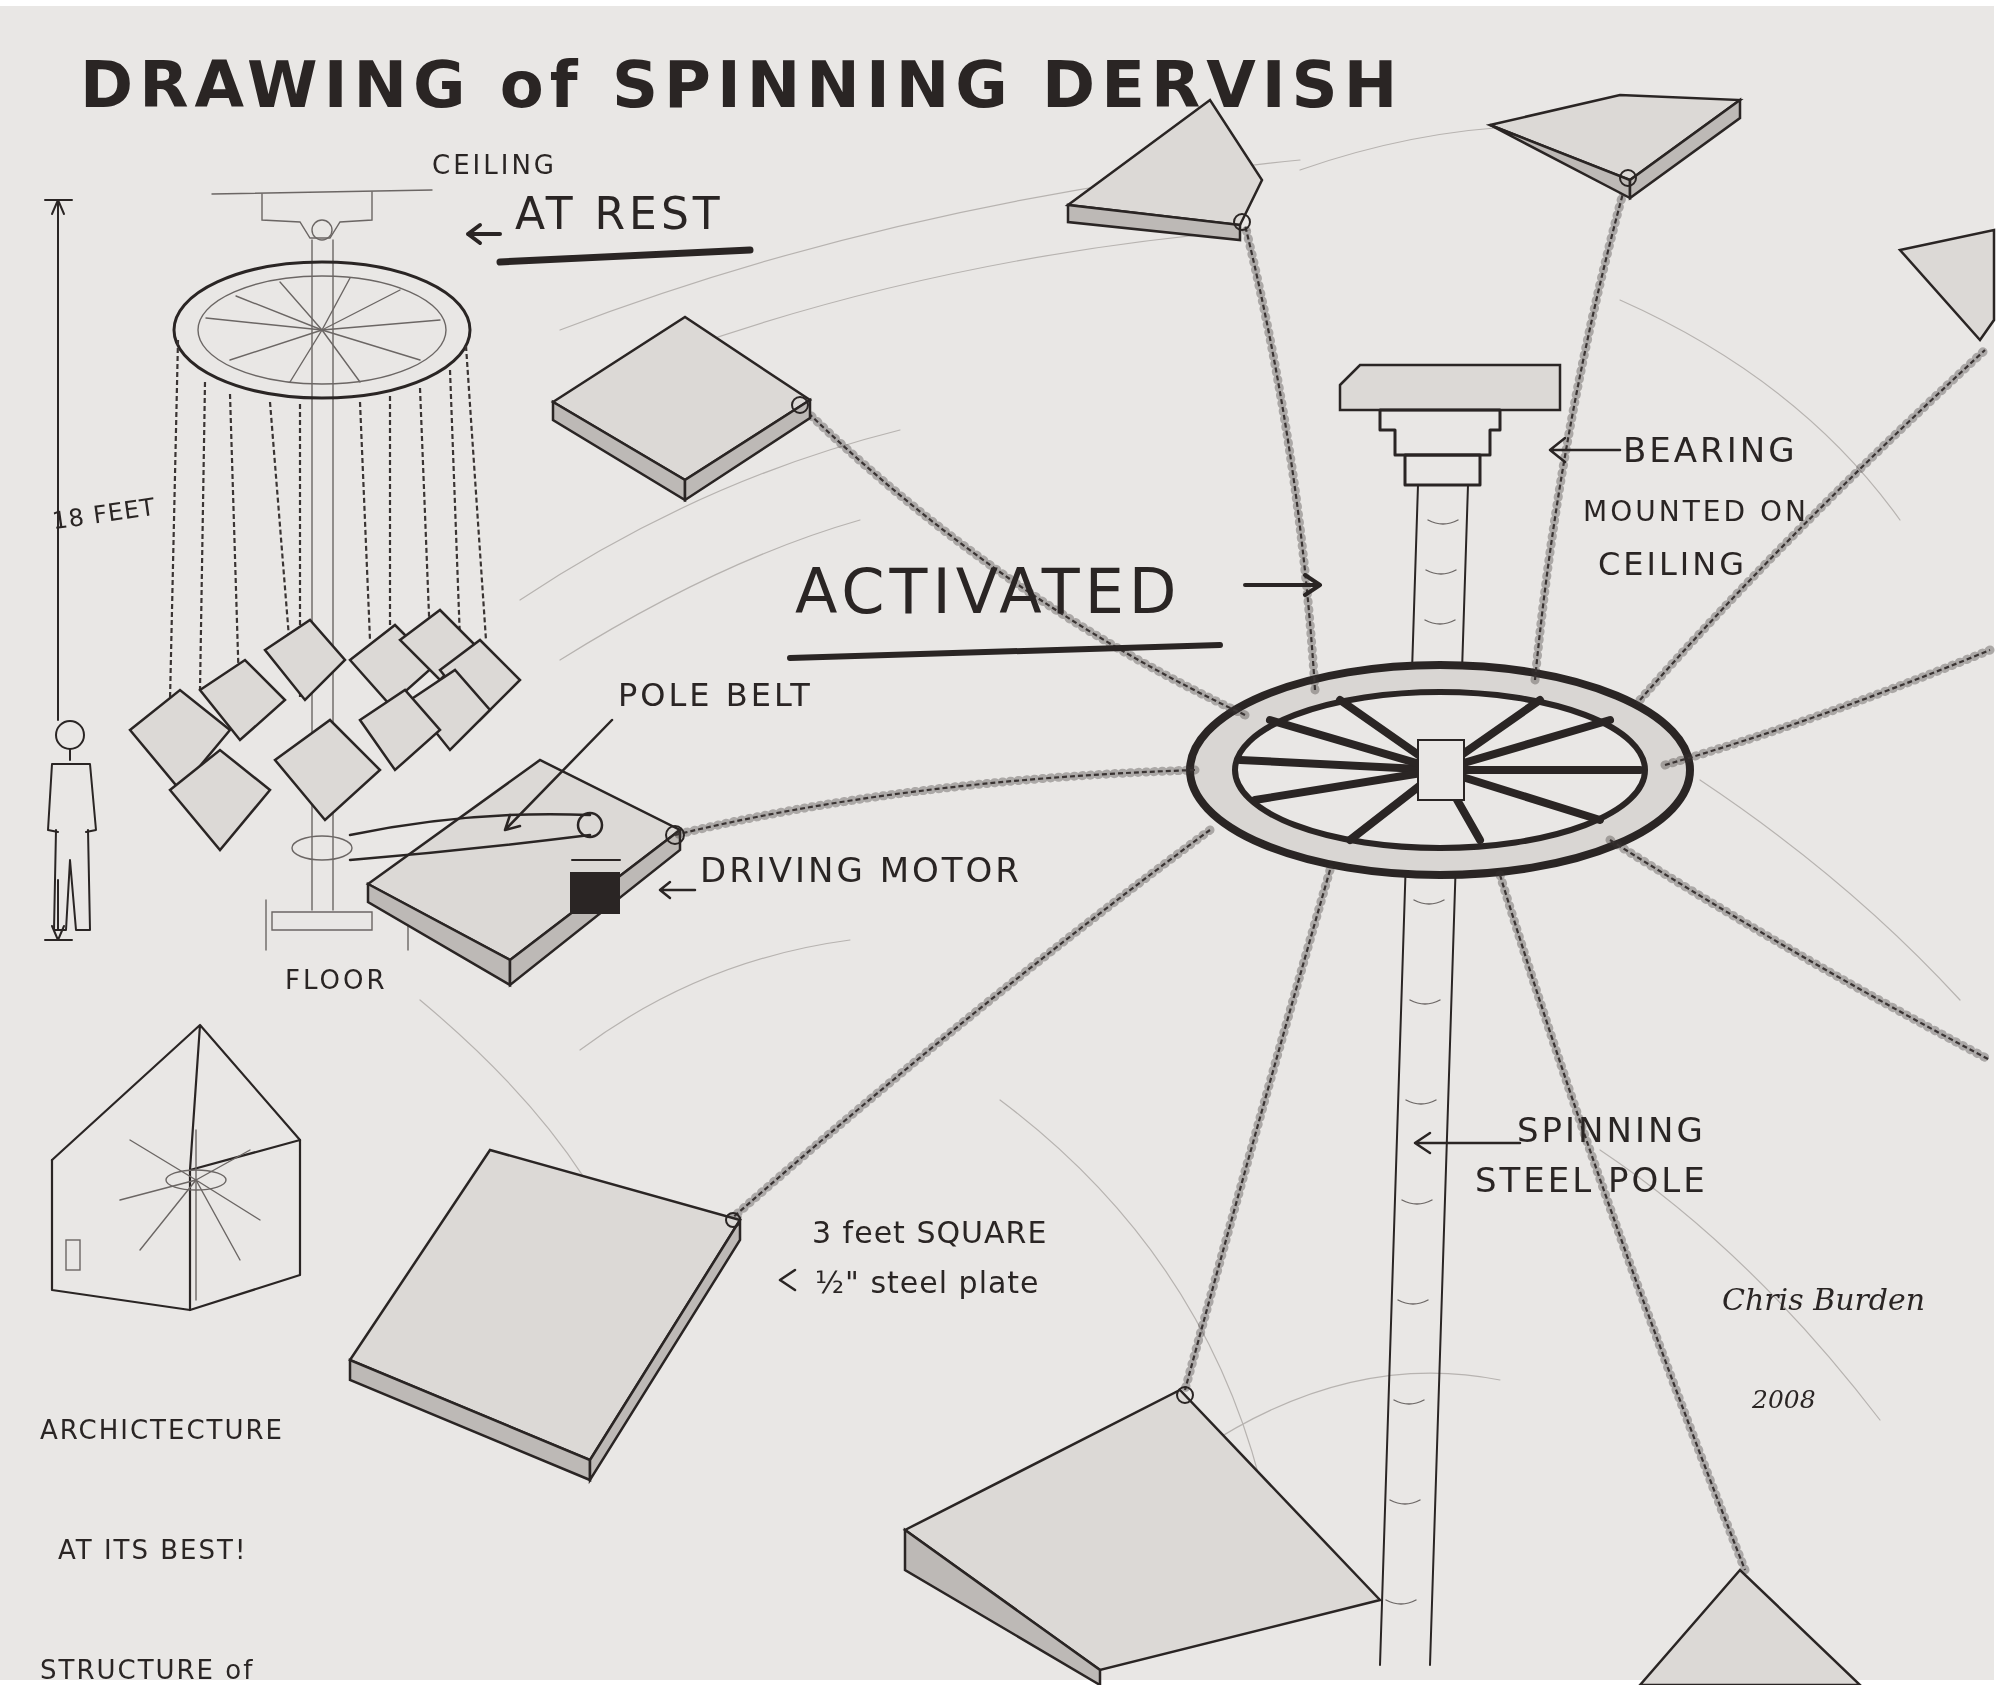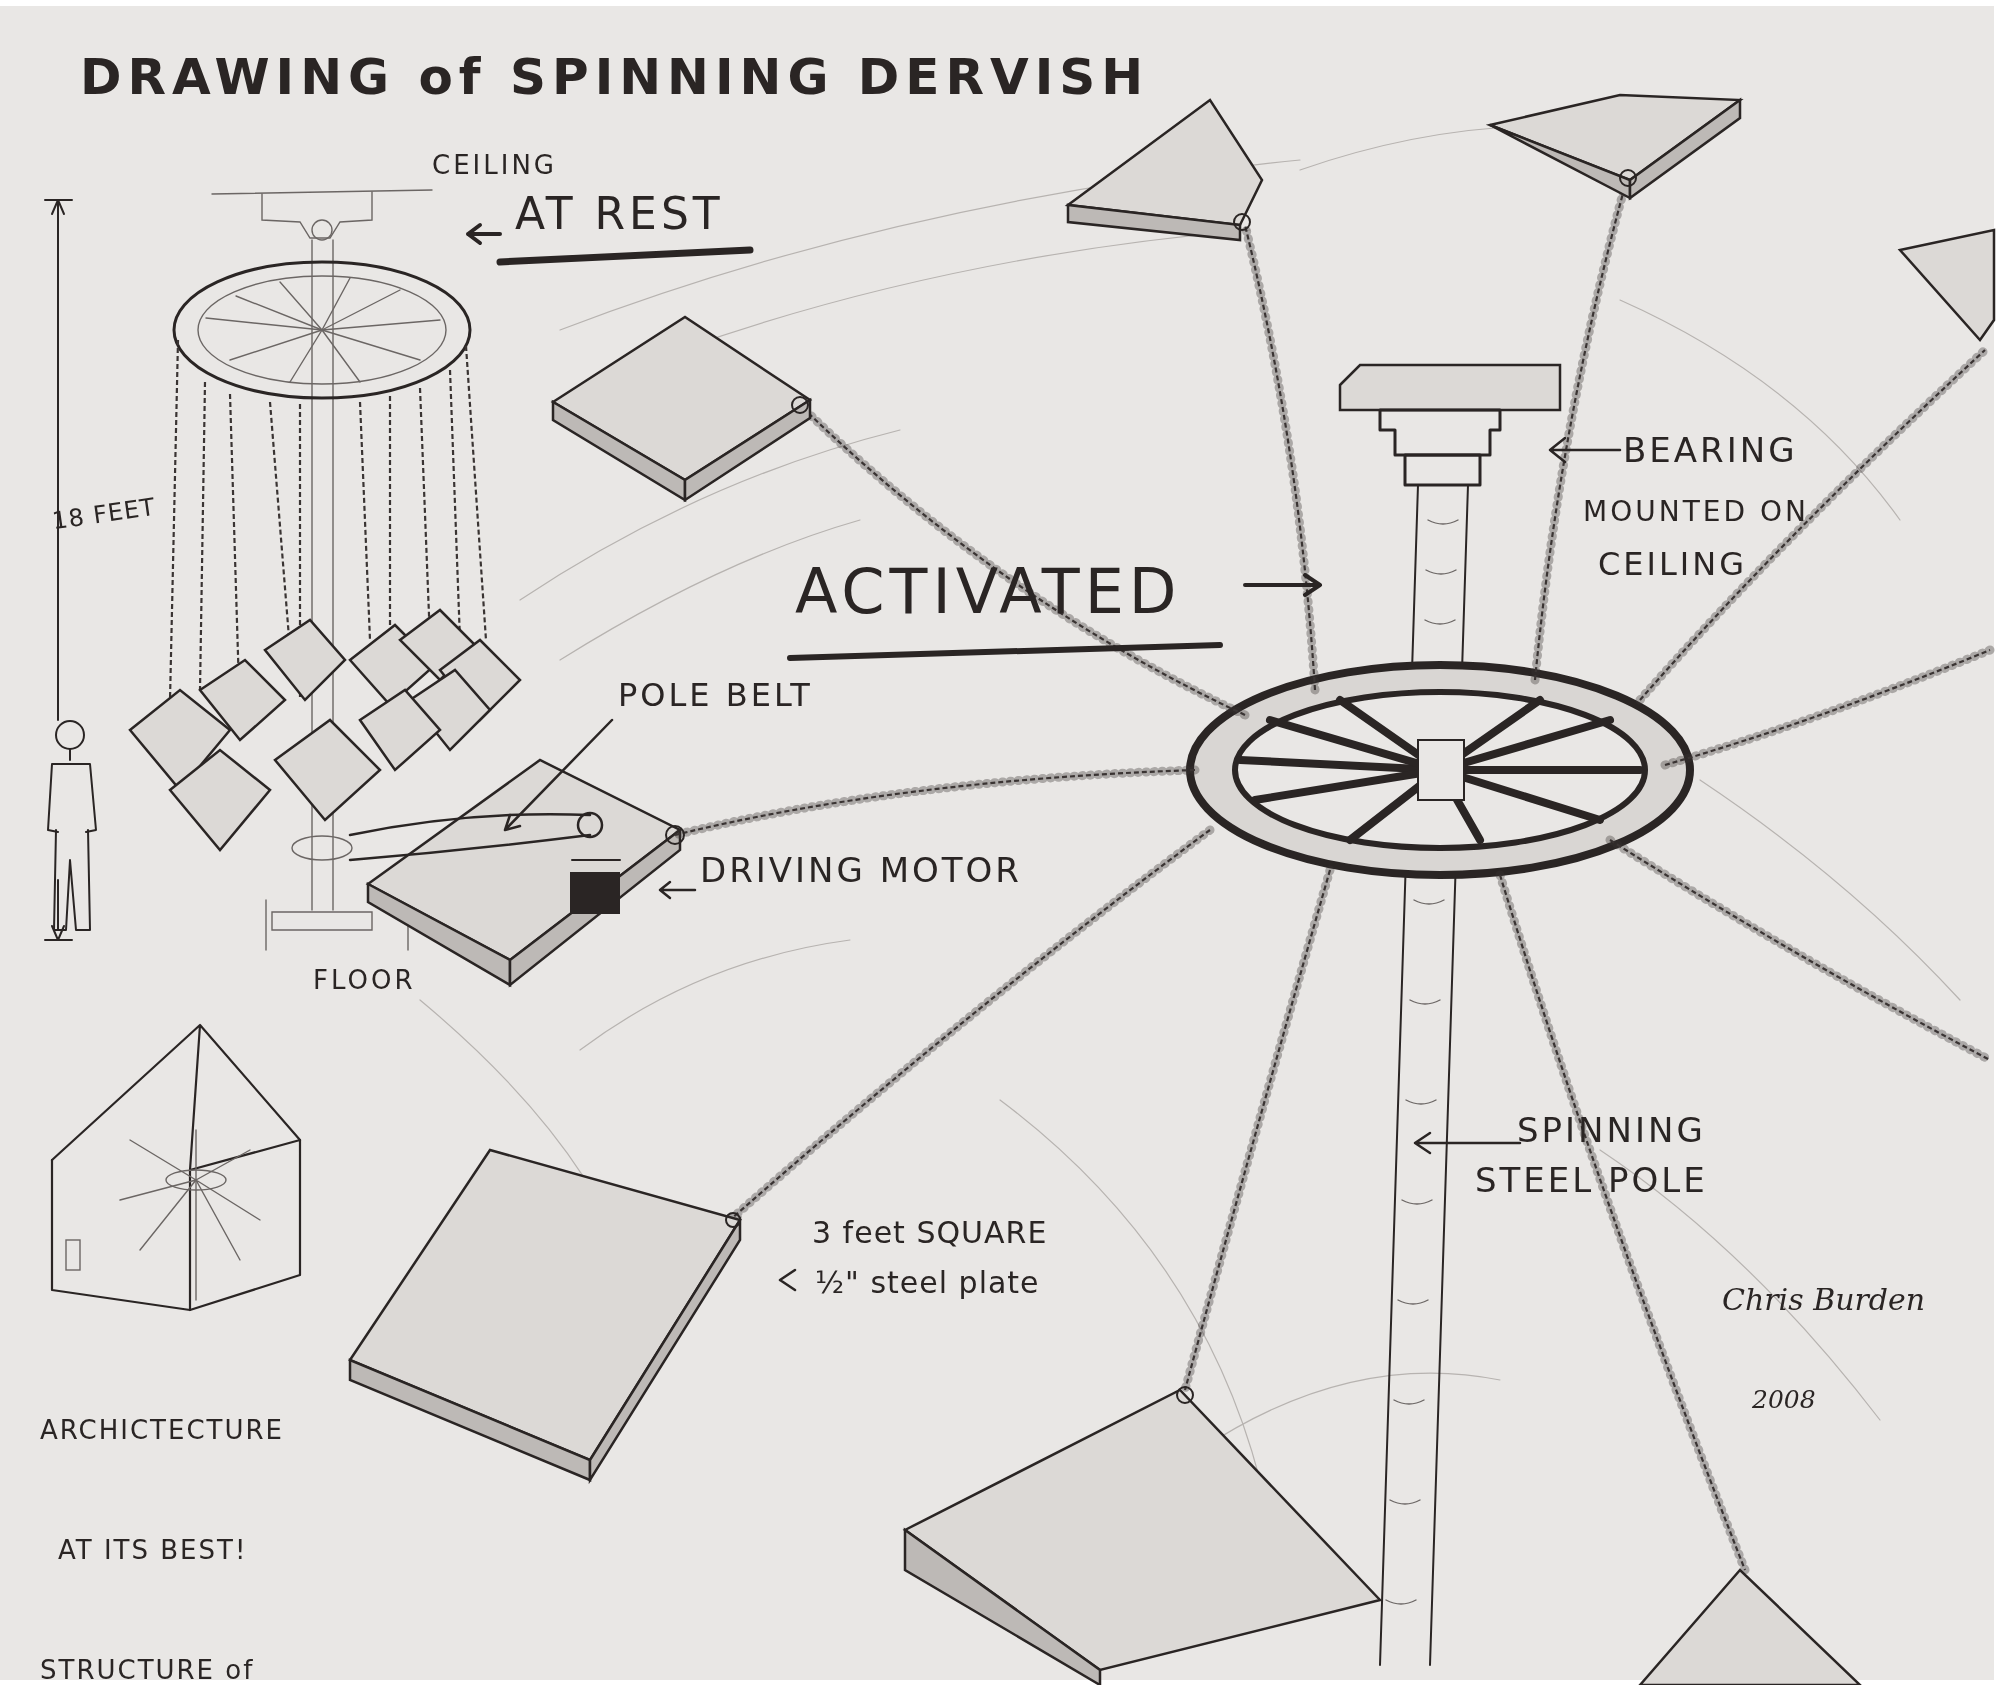--- a/index.html
+++ b/index.html
@@ -11,21 +11,21 @@
     .ink { stroke: #2a2524; fill: none; stroke-linecap: round; stroke-linejoin: round; }
     .pencil { stroke: #6b6664; fill: none; stroke-width: 1.4; stroke-linecap: round; }
     .faint { stroke: #b7b3b0; fill: none; stroke-width: 1.2; stroke-linecap: round; }
     .plate-top { fill: #dcd9d6; stroke: #2a2524; stroke-width: 2.5; }
     .plate-side { fill: #bdb9b6; stroke: #2a2524; stroke-width: 2.5; }
     .chain { stroke: #3a3433; fill: none; stroke-width: 2.2; stroke-dasharray: 5 3; }
     .chain2 { stroke: #3a3433; fill: none; stroke-width: 9; stroke-dasharray: 1 7;
               stroke-linecap: round; opacity: 0.35; }
     .lbl { position: absolute; color: #2a2524; white-space: nowrap;
            font-family: "DejaVu Sans", sans-serif; letter-spacing: 3px; }
-    .title { font-size: 50px; font-weight: bold; letter-spacing: 6px; left: 80px; top: 48px; }
+    .title { font-size: 64px; font-weight: bold; letter-spacing: 6px; left: 80px; top: 48px; }
     .heavy { font-weight: normal; }
     .note { font-size: 26px; line-height: 40px; letter-spacing: 2px; white-space: pre; }
     .sig { font-family: "DejaVu Serif", serif; font-style: italic; letter-spacing: 0; }
   </style>
 </head>
 <body>
 
 <div id="paper"></div>
 
 <svg width="2000" height="1685" viewBox="0 0 2000 1685">
@@ -244,21 +244,21 @@
     <path class="ink" stroke-width="7" d="M500 262 L 750 250"></path>
     <path class="ink" stroke-width="6" d="M790 658 L 1220 645"></path>
   </g>
 </svg>
 
 <div class="lbl title">DRAWING of SPINNING DERVISH</div>
 
 <div class="lbl" style="left:432px; top:150px; font-size:26px;">CEILING</div>
 <div class="lbl heavy" style="left:515px; top:188px; font-size:44px; letter-spacing:4px;">AT REST</div>
 <div class="lbl" style="left:52px; top:500px; font-size:24px; letter-spacing:1px; transform:rotate(-8deg);">18 FEET</div>
-<div class="lbl" style="left:285px; top:965px; font-size:26px;margin-left:28px;">FLOOR</div>
+<div class="lbl" style="left:285px; top:965px; font-size:26px;">FLOOR</div>
 <div class="lbl" style="left:618px; top:676px; font-size:32px;">POLE BELT</div>
 <div class="lbl" style="left:700px; top:850px; font-size:34px;">DRIVING MOTOR</div>
 <div class="lbl heavy" style="left:795px; top:555px; font-size:62px; letter-spacing:5px;">ACTIVATED</div>
 
 <div class="lbl" style="left:1623px; top:430px; font-size:34px;">BEARING</div>
 <div class="lbl" style="left:1583px; top:495px; font-size:28px;">MOUNTED ON</div>
 <div class="lbl" style="left:1598px; top:545px; font-size:32px;">CEILING</div>
 
 <div class="lbl" style="left:1517px; top:1110px; font-size:34px;">SPINNING</div>
 <div class="lbl" style="left:1475px; top:1160px; font-size:34px;">STEEL POLE</div>

